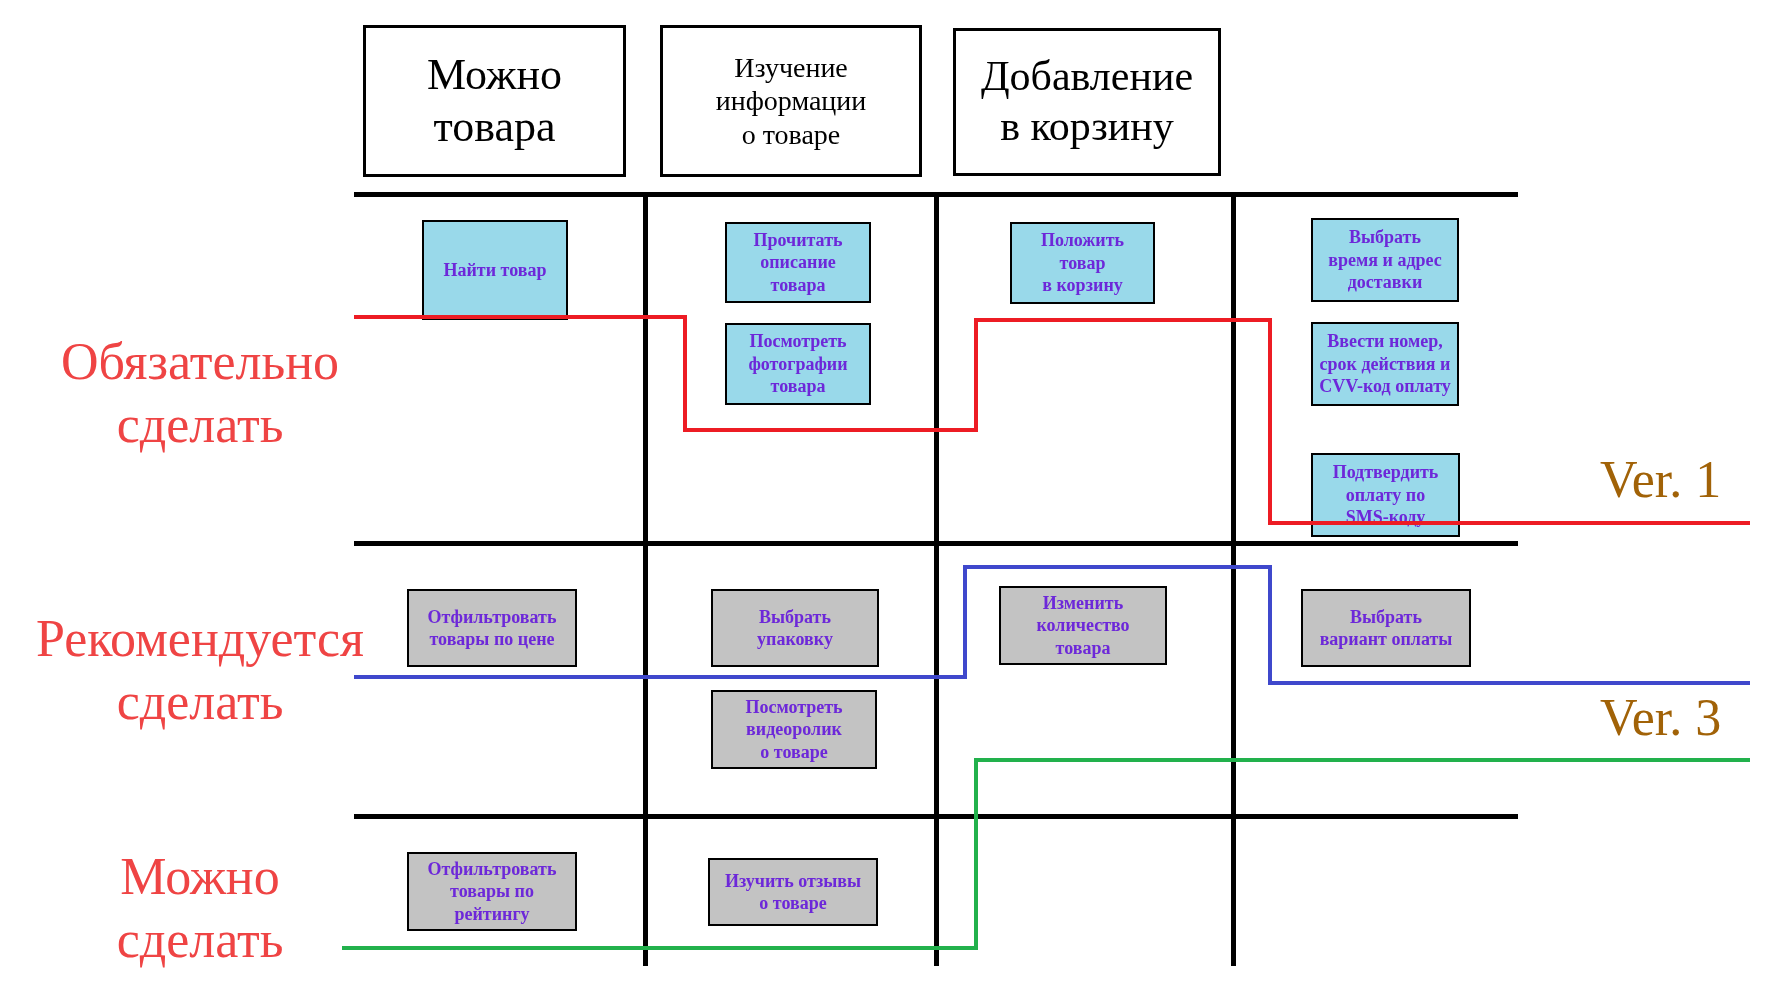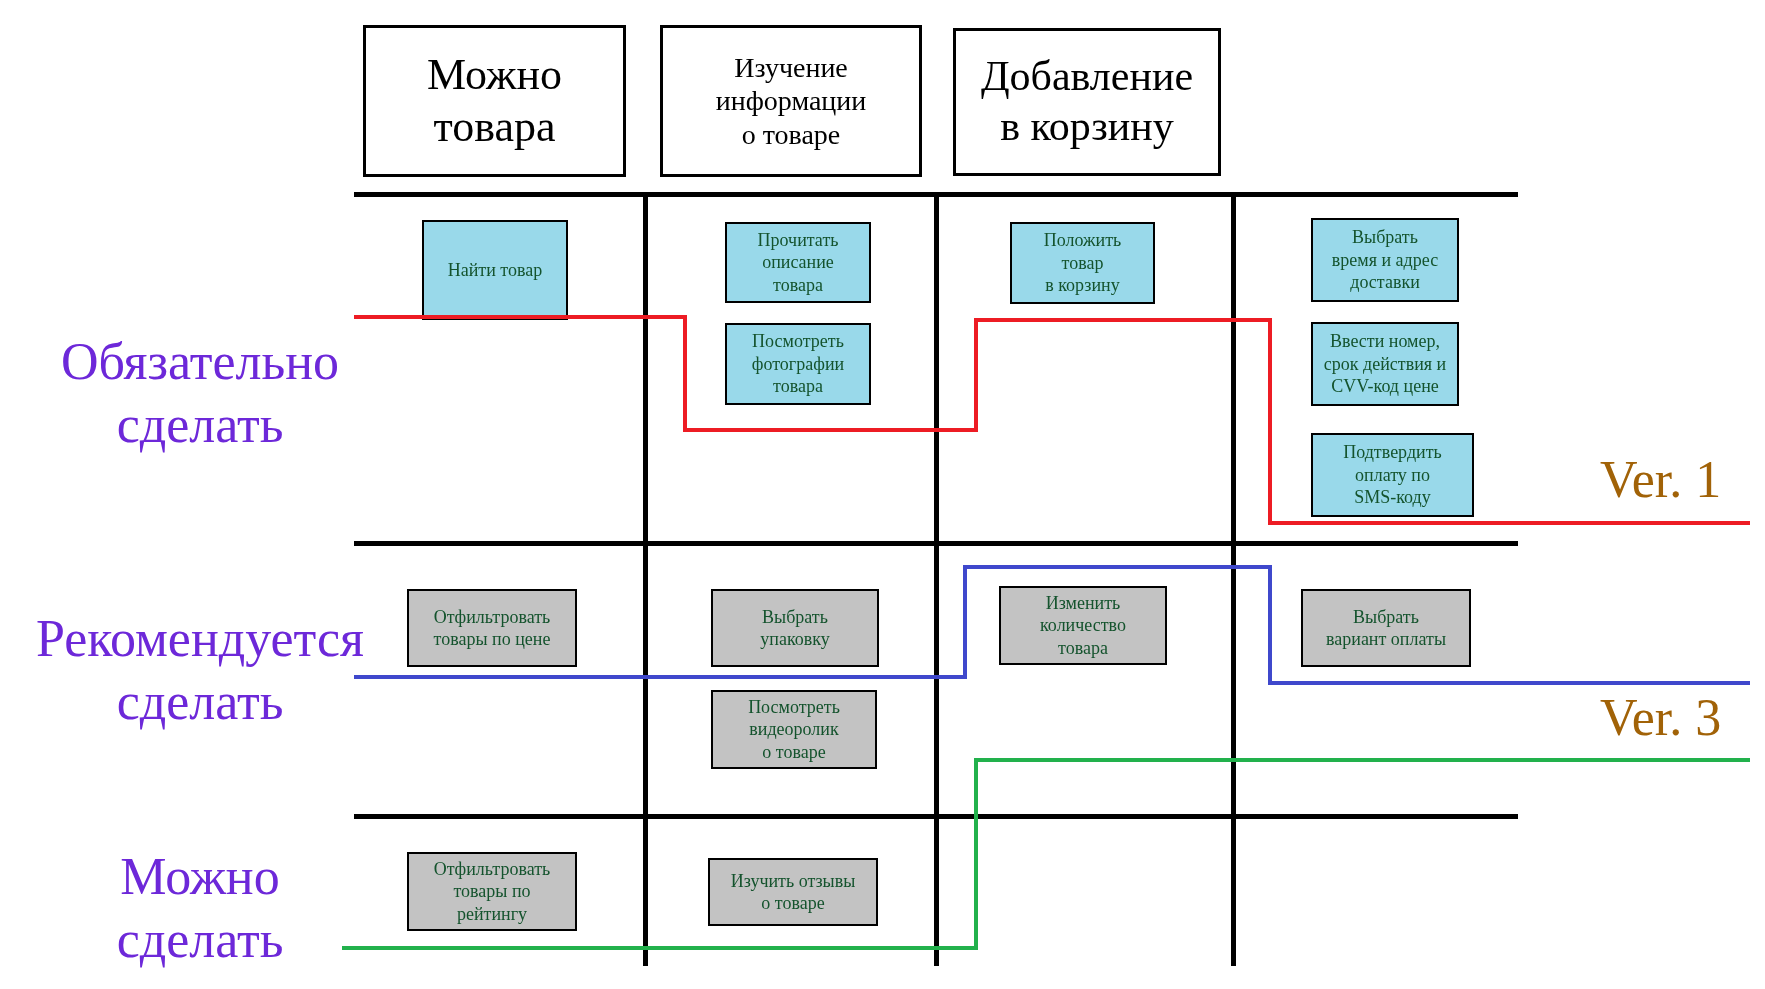--- a/index.html
+++ b/index.html
@@ -41,31 +41,32 @@
   .card {
     position: absolute;
     border: 2px solid #000;
     display: flex;
     align-items: center;
     justify-content: center;
     text-align: center;
     white-space: pre-line;
     font-size: 18px;
     line-height: 1.25;
-    color: #14532d;
+    color: #6d28d9;
     box-sizing: border-box;
     padding: 2px;
+    font-weight: bold;
   }
   .must-card { background: var(--must-card, #99d9ea); }
   .opt-card  { background: var(--optional-card, #c3c3c3); }
   .row-label {
     position: absolute;
     font-size: 52px;
     line-height: 1.22;
-    color: #6d28d9;
+    color: #ef4444;
     text-align: center;
     white-space: pre-line;
   }
   .ver-label {
     position: absolute;
     font-size: 52px;
     color: #a16207;
     white-space: nowrap;
   }
   .lines {
@@ -110,22 +111,22 @@
 фотографии
 товара</div>
   <div class="card must-card" style="left:1010px;top:222px;width:145px;height:82px">Положить
 товар
 в корзину</div>
   <div class="card must-card" style="left:1311px;top:218px;width:148px;height:84px">Выбрать
 время и адрес
 доставки</div>
   <div class="card must-card" style="left:1311px;top:322px;width:148px;height:84px">Ввести номер,
 срок действия и
-CVV-код цене</div>
-  <div class="card must-card" style="left:1311px;top:433px;width:163px;height:84px">Подтвердить
+CVV-код оплату</div>
+  <div class="card must-card" style="left:1311px;top:453px;width:149px;height:84px">Подтвердить
 оплату по
 SMS-коду</div>
 
   <div class="card opt-card" style="left:407px;top:589px;width:170px;height:78px">Отфильтровать
 товары по цене</div>
   <div class="card opt-card" style="left:711px;top:589px;width:168px;height:78px">Выбрать
 упаковку</div>
   <div class="card opt-card" style="left:711px;top:690px;width:166px;height:79px">Посмотреть
 видеоролик
 о товаре</div>

